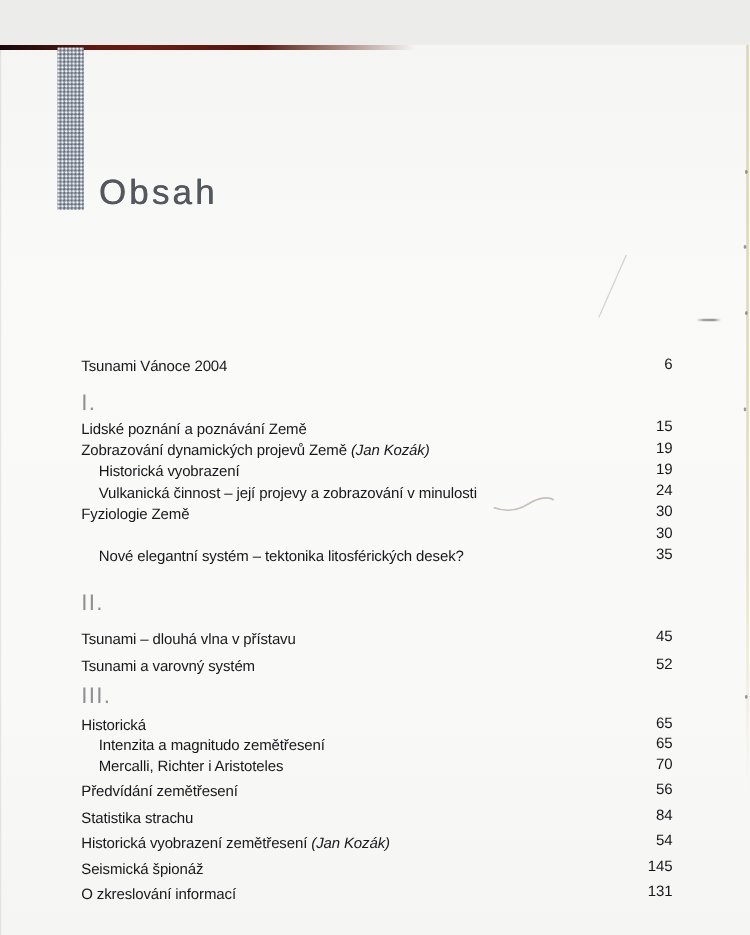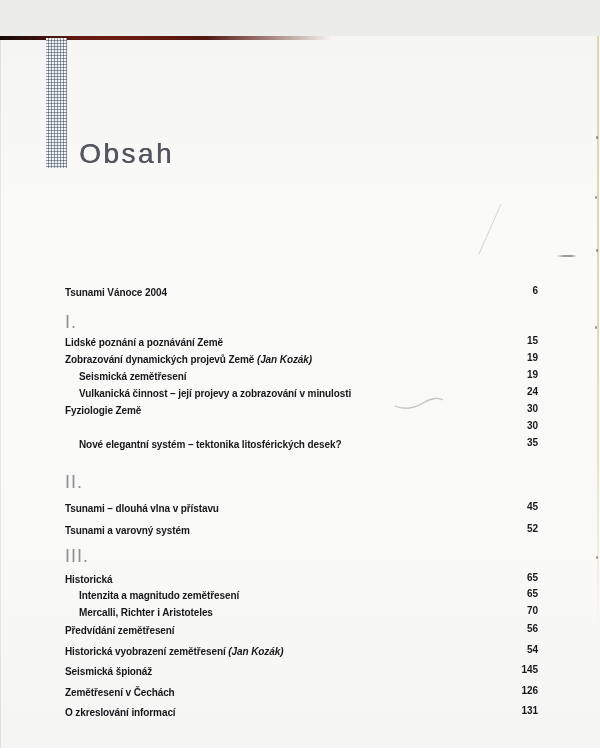--- a/index.html
+++ b/index.html
@@ -42,23 +42,23 @@
     color: var(--heading_gray, #54575e);
     text-shadow: .4px 0 0 currentColor;
   }
   
   .toc {
     position: absolute; left: 65px; top: 248px;
     width: 473px;
     color: var(--text, #17181b);
   }
   .toc-row {
-    display: flex; align-items: center;
+    display: flex; align-items: flex-end;
     height: 17px; line-height: 15px;
-    font-size: 10px; font-weight: bold;
+    font-size: 12px; font-weight: normal;
     letter-spacing: -.1px;
     white-space: nowrap;
   }
   .toc-row.indent .label { padding-left: 14px; }
   .toc-row .page-num {
     margin-left: auto;
     transform: translateY(-2px); 
   }
   .section-numeral {
     height: 20px; line-height: 17px;
@@ -132,21 +132,21 @@
         <div class="section-numeral">I.</div>
         <div class="toc-row">
           <span class="label">Lidské poznání a poznávání Země</span>
           <span class="page-num">15</span>
         </div>
         <div class="toc-row">
           <span class="label">Zobrazování dynamických projevů Země <i>(Jan Kozák)</i></span>
           <span class="page-num">19</span>
         </div>
         <div class="toc-row indent">
-          <span class="label">Seismická zemětřesení</span>
+          <span class="label">Historická vyobrazení</span>
           <span class="page-num">19</span>
         </div>
         <div class="toc-row indent">
           <span class="label">Vulkanická činnost – její projevy a zobrazování v minulosti</span>
           <span class="page-num">24</span>
         </div>
         <div class="toc-row">
           <span class="label">Fyziologie Země</span>
           <span class="page-num">30</span>
         </div>
@@ -181,30 +181,30 @@
         </div>
         <div class="toc-row indent">
           <span class="label">Mercalli, Richter i Aristoteles</span>
           <span class="page-num">70</span>
         </div>
         <div class="toc-row">
           <span class="label">Předvídání zemětřesení</span>
           <span class="page-num">56</span>
         </div>
         <div class="toc-row">
+          <span class="label">Statistika strachu</span>
+          <span class="page-num">84</span>
+        </div>
+        <div class="toc-row">
           <span class="label">Historická vyobrazení zemětřesení <i>(Jan Kozák)</i></span>
           <span class="page-num">54</span>
         </div>
         <div class="toc-row">
           <span class="label">Seismická špionáž</span>
           <span class="page-num">145</span>
-        </div>
-        <div class="toc-row">
-          <span class="label">Zemětřesení v Čechách</span>
-          <span class="page-num">126</span>
         </div>
         <div class="toc-row">
           <span class="label">O zkreslování informací</span>
           <span class="page-num">131</span>
         </div>
       </div>
     </div>
 
   <div class="footer-bar">
     <span>220</span>

